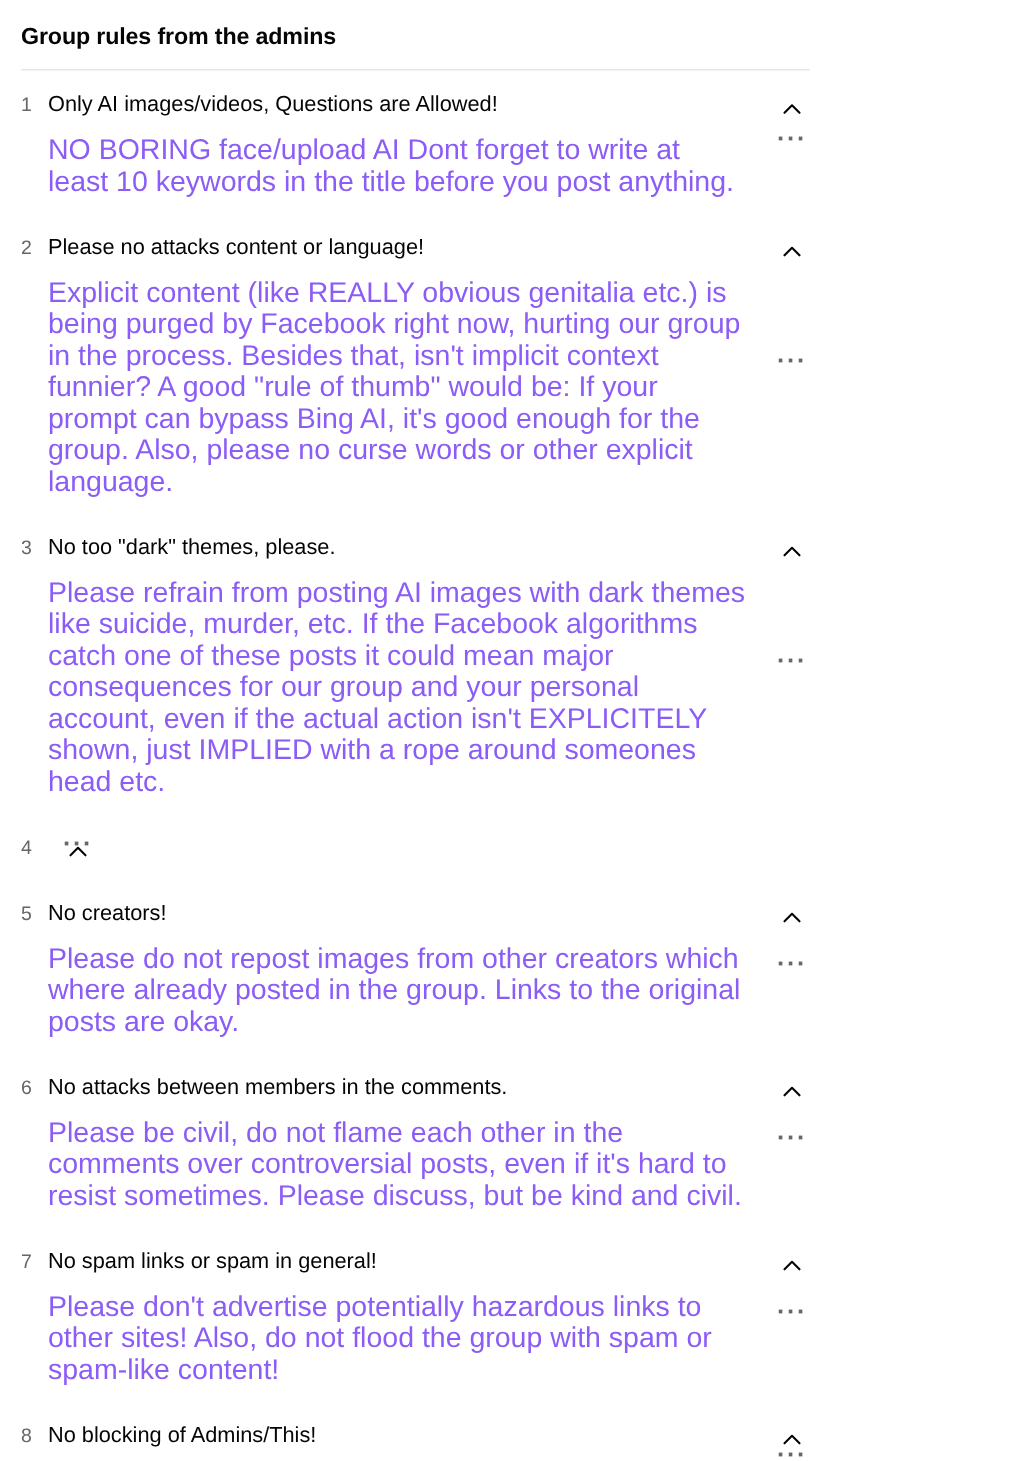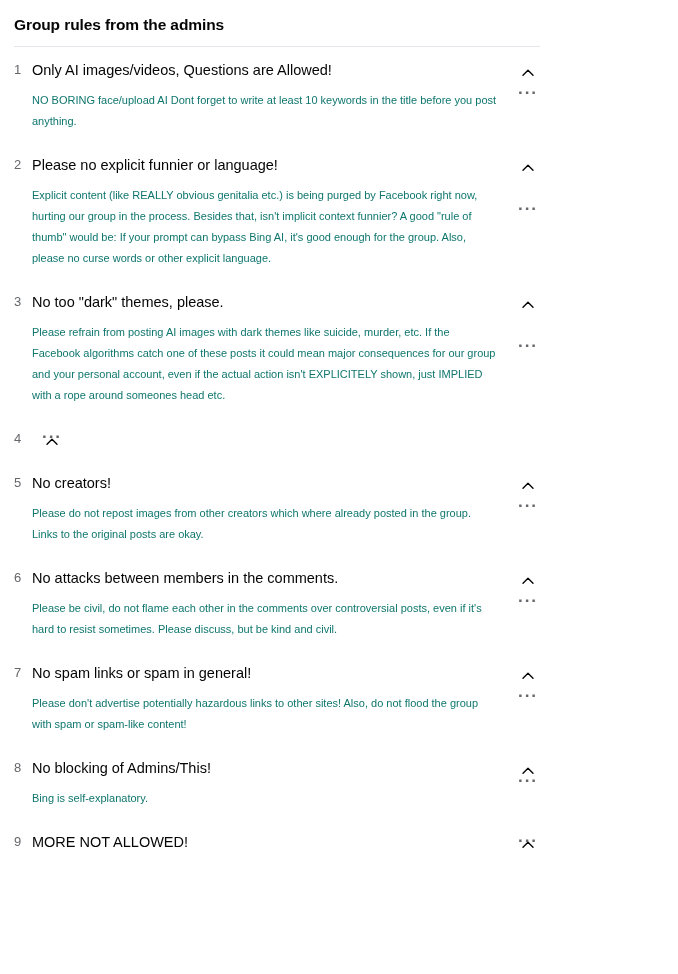--- a/index.html
+++ b/index.html
@@ -60,22 +60,22 @@
   }
   .rule-title {
     font-size: 14.5px;
     font-weight: normal;
     color: #050505;
     line-height: 20px;
     margin-bottom: 4px;
     padding-top: 1px;
   }
   .rule-desc {
-    font-size: 11px;
-    color: #0f766e;
+    font-size: 19px;
+    color: #8b5cf6;
     line-height: 21px;
     padding-top: 6px;
   }
   .rule-actions {
     width: 46px;
     flex: 0 0 46px;
     position: relative;
     align-self: stretch;
   }
   .chevron-btn {
@@ -135,21 +135,21 @@
       </div>
       <div class="more-btn">
         <span class="more-dots">···</span>
       </div>
     </div>
   </div>
 
   <div class="rule">
     <div class="rule-index">2</div>
     <div class="rule-body">
-      <div class="rule-title">Please no explicit funnier or language!</div>
+      <div class="rule-title">Please no attacks content or language!</div>
       <div class="rule-desc">Explicit content (like REALLY obvious genitalia etc.) is being purged by Facebook right now, hurting our group in the process. Besides that, isn't implicit context funnier? A good "rule of thumb" would be: If your prompt can bypass Bing AI, it's good enough for the group. Also, please no curse words or other explicit language.</div>
     </div>
     <div class="rule-actions">
       <div class="chevron-btn">
         <svg width="16" height="16" viewBox="0 0 16 16" aria-hidden="true">
           <path d="M3 10.2 L8 5.2 L13 10.2" fill="none" stroke="#050505" stroke-width="1.4" stroke-linecap="round" stroke-linejoin="round"></path>
         </svg>
       </div>
       <div class="more-btn">
         <span class="more-dots">···</span>

